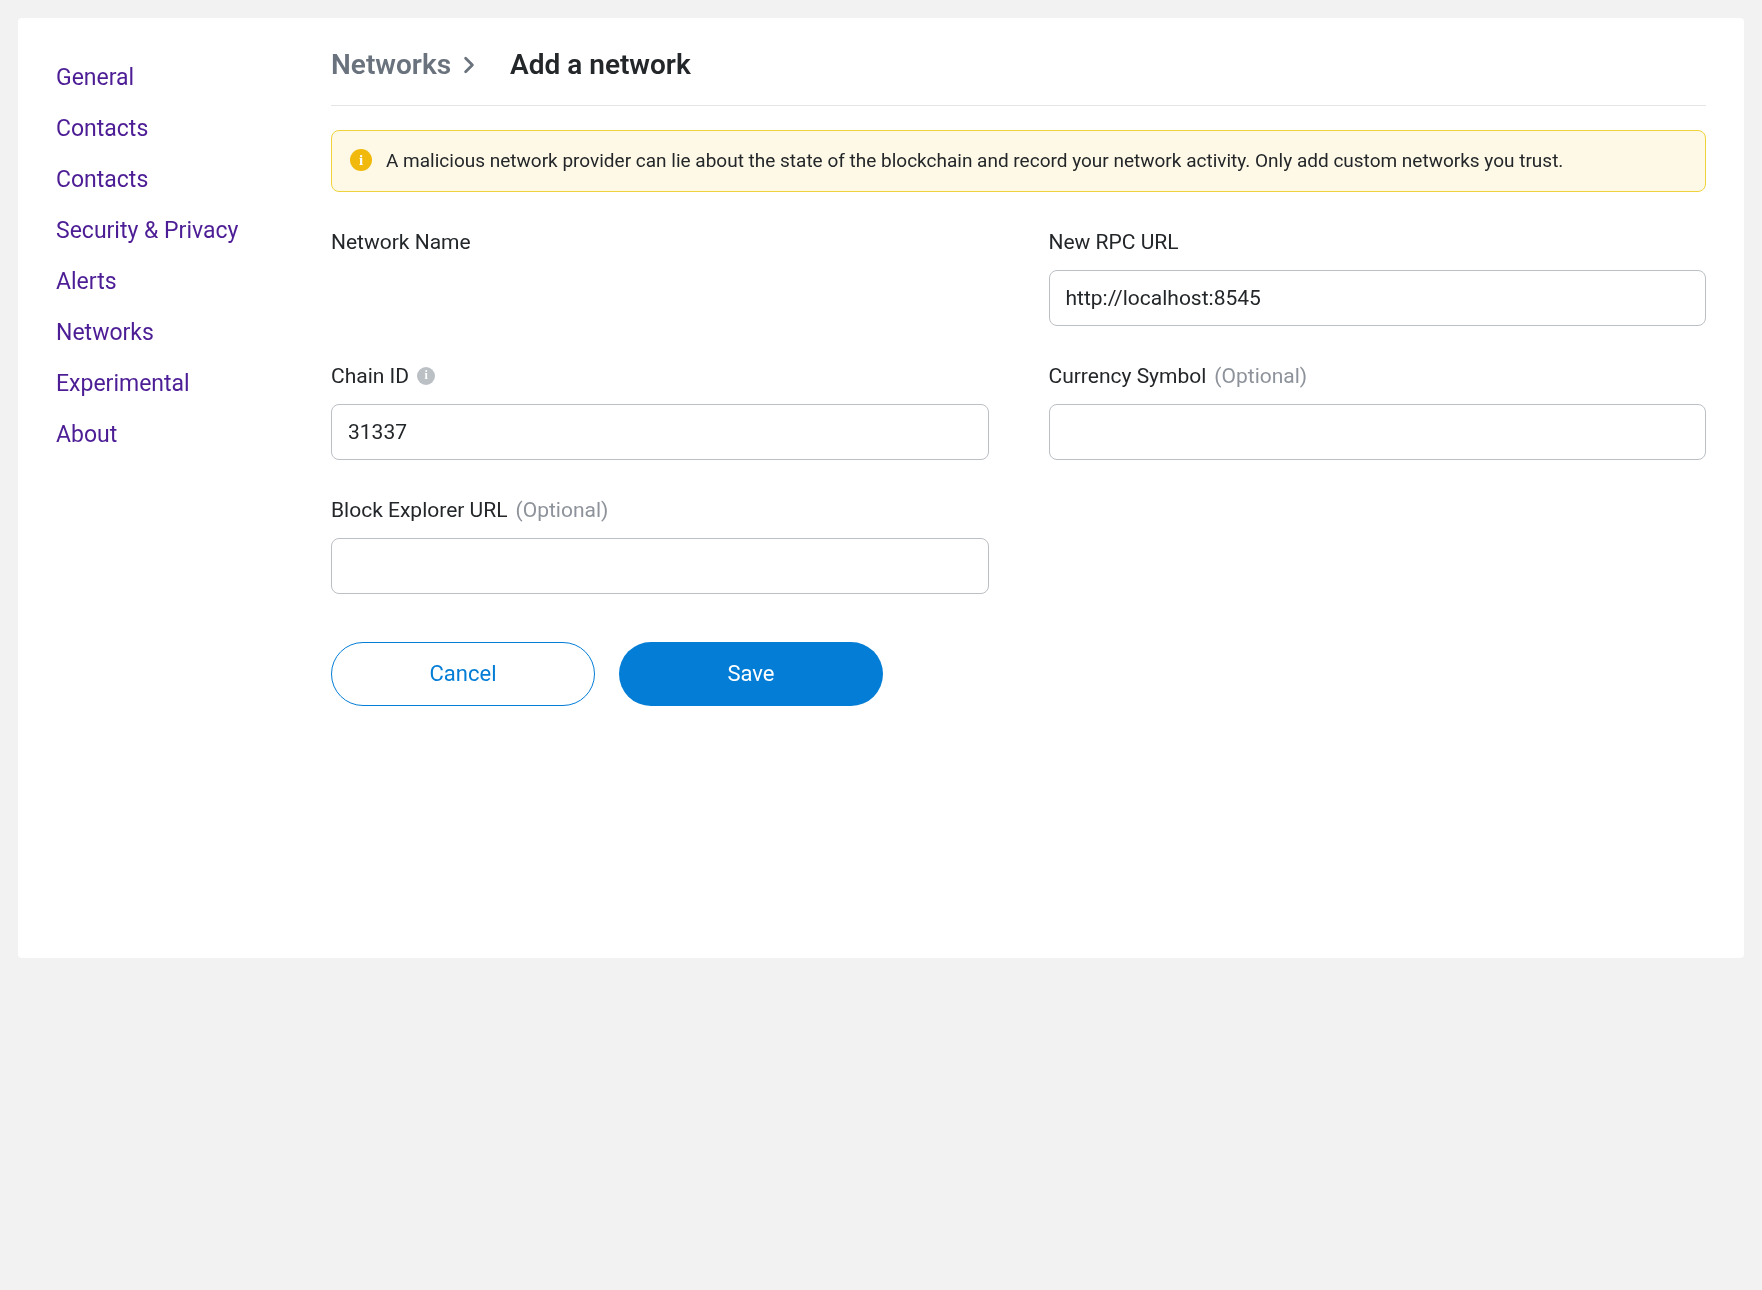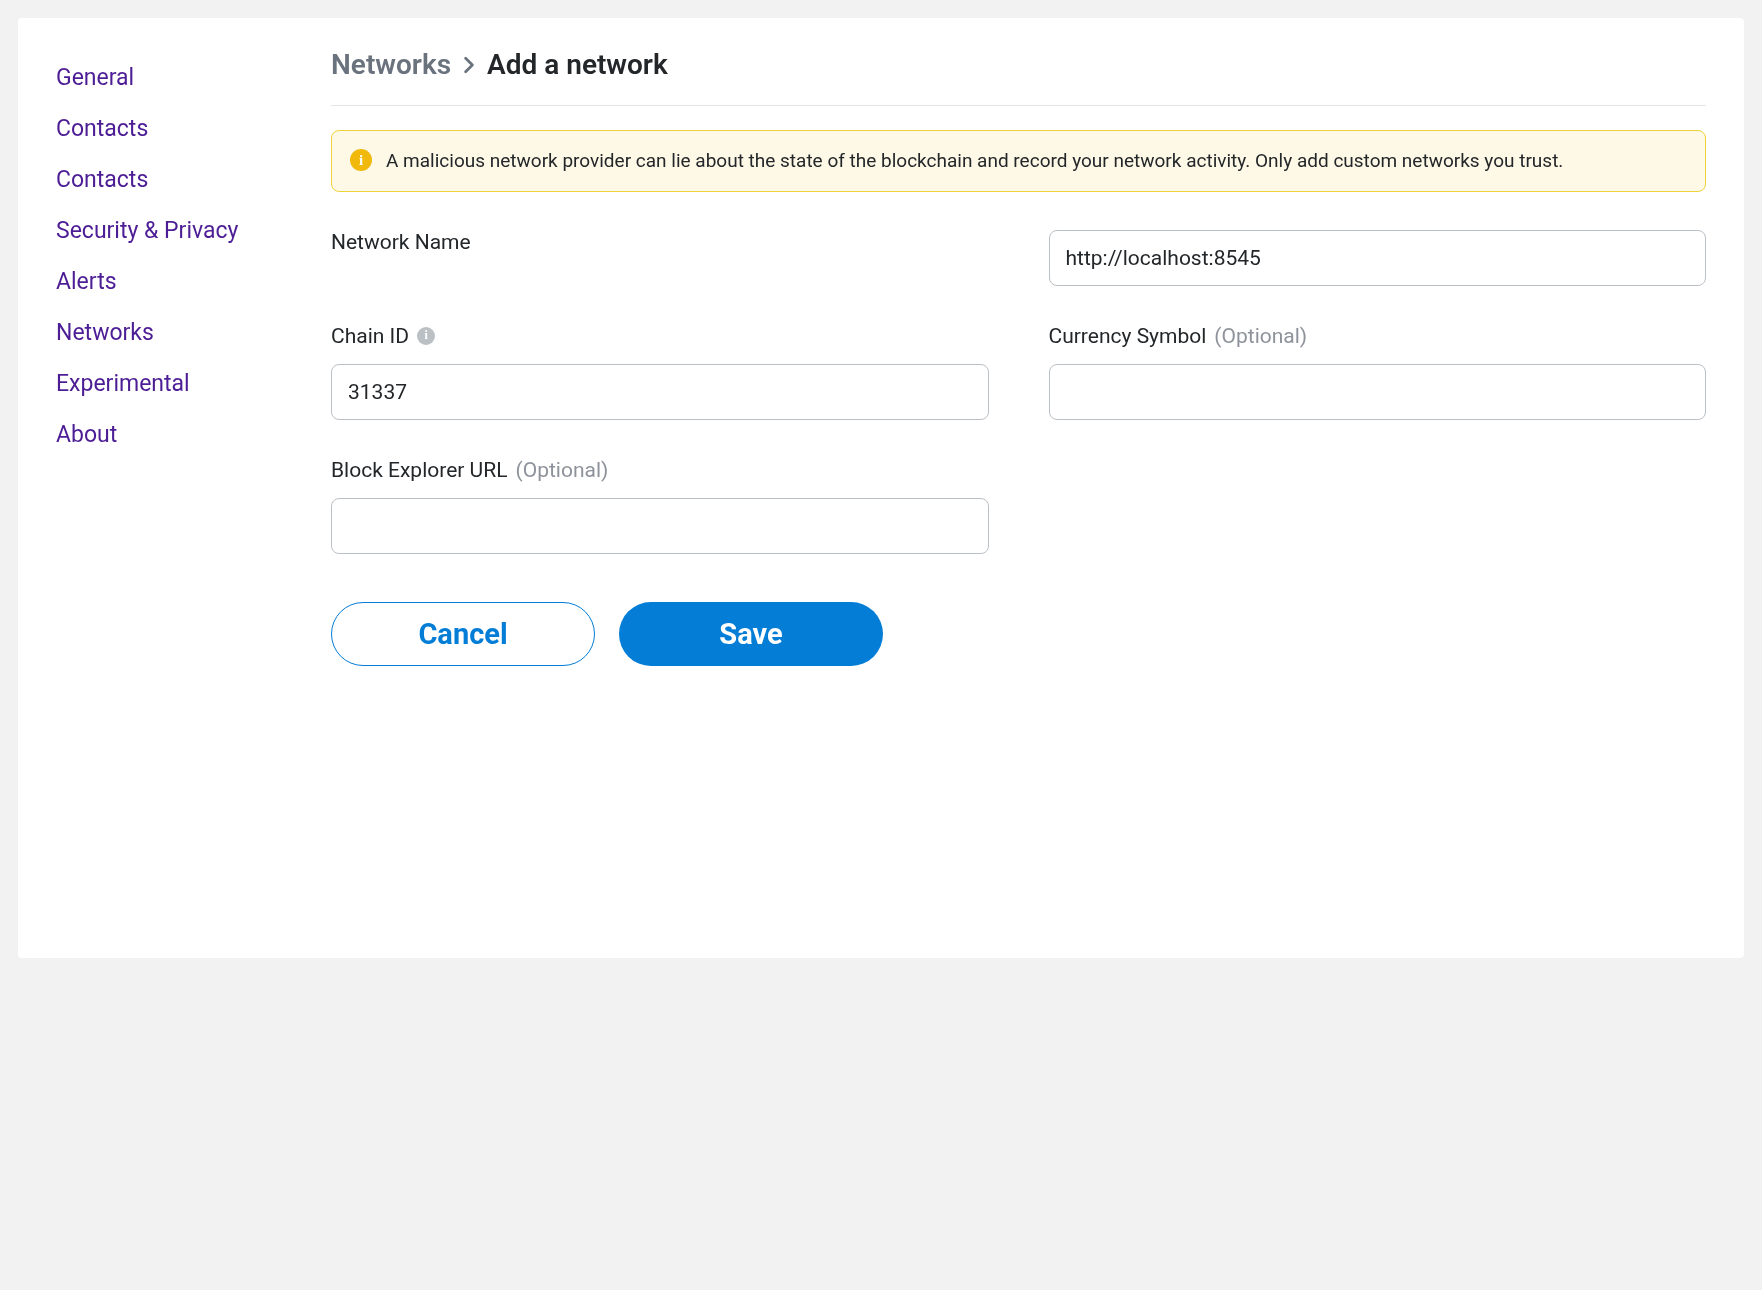--- a/index.html
+++ b/index.html
@@ -71,20 +71,21 @@
       cursor: pointer;
     }
     .breadcrumb-sep {
       color: #6a737d;
       font-size: 22px;
       display: flex;
       align-items: center;
     }
     .breadcrumb-current {
       color: #24272a;
+      margin-left: 23px;
     }
     .warning {
       display: flex;
       gap: 14px;
       background: #fef9e6;
       border: 1px solid #f0d33a;
       border-radius: 8px;
       padding: 16px 18px;
       margin-bottom: 38px;
       align-items: flex-start;
@@ -161,22 +162,22 @@
     }
     .buttons {
       display: flex;
       gap: 24px;
       margin-top: 48px;
     }
     .btn {
       width: 264px;
       height: 64px;
       border-radius: 100px;
-      font-size: 29px;
-      font-weight: 700;
+      font-size: 22px;
+      font-weight: 400;
       cursor: pointer;
       display: flex;
       align-items: center;
       justify-content: center;
       border: none;
       font-family: inherit;
     }
     .btn-cancel {
       background: #fff;
       color: #037dd6;
@@ -221,20 +222,23 @@
       </div>
 
       <div class="form">
         <div class="field">
           <div class="label-row">
             <span class="label">Network Name</span>
           </div>
         </div>
 
         <div class="field">
+          <div class="label-row">
+            <span class="label">New RPC URL</span>
+          </div>
           <input class="input" value="http://localhost:8545" style="">
         </div>
 
         <div class="field">
           <div class="label-row">
             <span class="label">Chain ID</span>
             <span class="info-icon">i</span>
           </div>
           <input class="input" value="31337" style="">
         </div>

